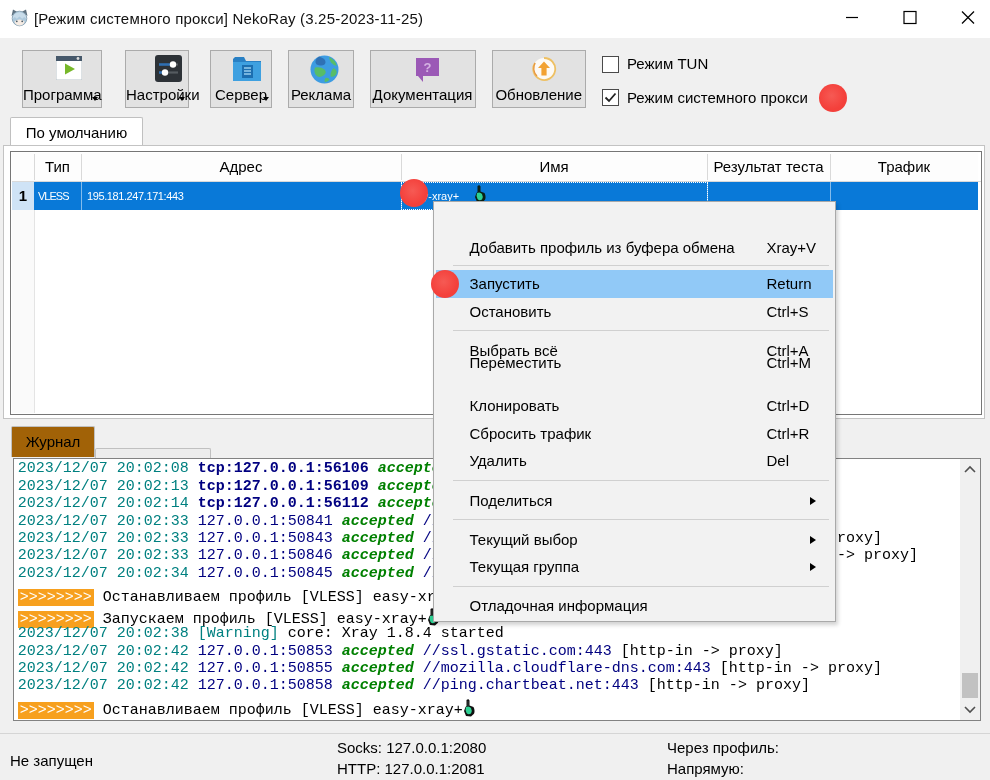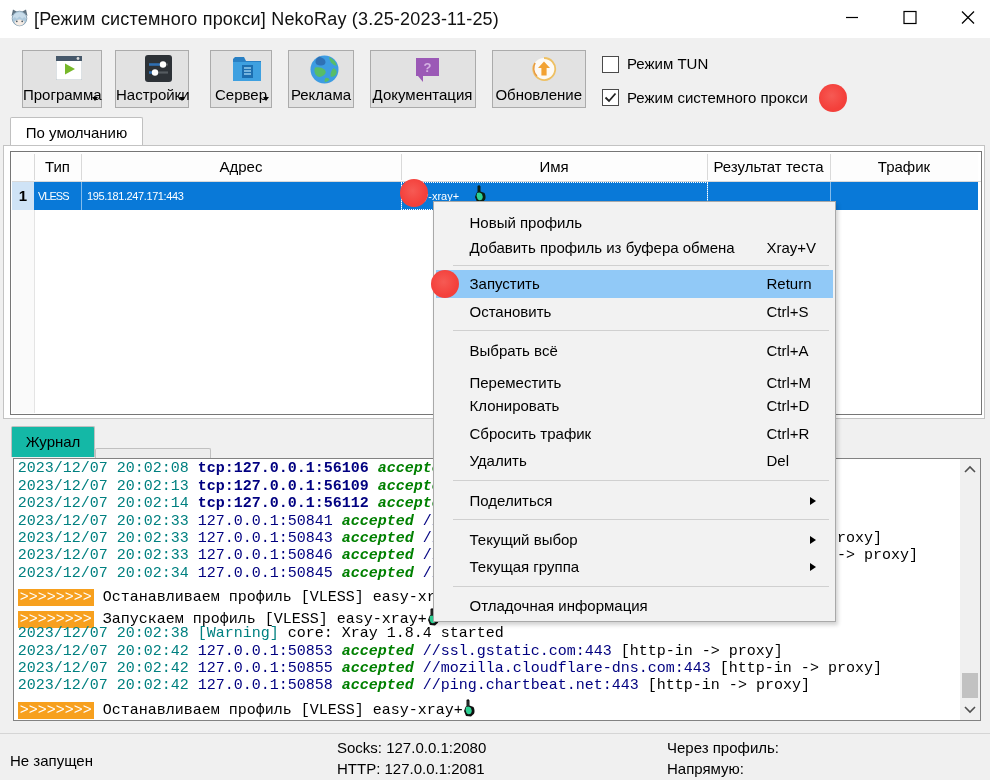--- a/index.html
+++ b/index.html
@@ -1,32 +1,32 @@
 <!DOCTYPE html>
 <html><head><meta charset="utf-8">
 <style>
 html,body{margin:0;padding:0}
 body{width:990px;height:780px;position:relative;overflow:hidden;
  font-family:"Liberation Sans",sans-serif;background:#f0f0f0;font-size:15px;color:#000}
 .abs{position:absolute}
 .titlebar{left:0;top:0;width:990px;height:38px;background:#ffffff}
-.title-text{left:34px;top:0;height:38px;line-height:38px;font-size:18px;color:#111;letter-spacing:0.2px}
+.title-text{left:34px;top:0;height:38px;line-height:38px;font-size:15px;color:#111;letter-spacing:0.2px}
 .btnbar{top:50px;height:58px;background:#e2e2e2;border:1px solid #ababab;box-sizing:border-box;text-align:center}
 .btnlab{position:absolute;left:0;right:0;bottom:4px;font-size:15px;text-align:center;white-space:nowrap}
 .darr{position:absolute;bottom:6px;width:0;height:0;border-left:3.5px solid transparent;border-right:3.5px solid transparent;border-top:4.5px solid #000}
 .cb{width:15px;height:15px;background:#fff;border:1px solid #4a4a4a}
 .reddot{width:28px;height:28px;border-radius:50%;background:radial-gradient(circle at 45% 42%,#f65a54 0%,#f4403b 60%,#ef3f3a 100%)}
 .tab1{left:10px;top:117px;width:133px;height:31px;background:#fff;border:1px solid #c0c0c0;border-bottom:none;border-radius:2px 2px 0 0;box-sizing:border-box;text-align:center;line-height:30px}
 .pane{left:3px;top:145px;width:982px;height:274px;background:#fff;border:1px solid #c3c3c3;box-sizing:border-box}
 .tablew{left:10px;top:151px;width:972px;height:264px;border:1px solid #767676;background:#fff;box-sizing:border-box}
 .hline{position:absolute;background:#d9d9d9}
 .hdr{position:absolute;top:1px;height:28px;line-height:28px;text-align:center;font-size:15px;background:#fdfdfd}
 .row{position:absolute;left:23px;top:30px;width:944px;height:28px;background:#0979d8;color:#fff;font-size:11px;line-height:28px}
 .numcell{position:absolute;left:1px;top:30px;width:22px;height:28px;background:#cfe3f6;font-weight:bold;text-align:center;line-height:28px}
-.tab2a{left:11px;top:426px;width:84px;height:31px;background:#14b8a6;border:1px solid #c0c0c0;border-bottom:none;border-radius:2px 2px 0 0;box-sizing:border-box;text-align:center;line-height:29px}
+.tab2a{left:11px;top:426px;width:84px;height:31px;background:#a16207;border:1px solid #c0c0c0;border-bottom:none;border-radius:2px 2px 0 0;box-sizing:border-box;text-align:center;line-height:29px}
 .tab2b{left:95px;top:448px;width:116px;height:26px;background:#ededed;border:1px solid #c0c0c0;border-bottom:none;border-radius:2px 2px 0 0;box-sizing:border-box;text-align:center;line-height:27px}
 .logf{left:13px;top:458px;width:968px;height:263px;background:#fff;border:1px solid #828282;box-sizing:border-box;overflow:hidden}
 .log{position:absolute;font-family:"Liberation Mono",monospace;font-size:15px;color:#000}
 .log div{height:17.45px;line-height:17.45px;white-space:pre}
 .ts{color:#008080}
 .nb{color:#000080;font-weight:bold}
 .na{color:#000080}
 .ac{color:#008000;font-style:italic;font-weight:bold}
 .wr{color:#008080;font-weight:normal}
 .orow{margin-top:4px}
@@ -64,21 +64,21 @@
 <div class="abs btnbar" style="left:22px;width:80px">
  <svg class="abs" style="left:33px;top:5px" width="26" height="24" viewBox="0 0 26 24">
   <rect x="0" y="0" width="26" height="24" fill="#fff" stroke="#b9c3c9" stroke-width="1"></rect>
   <rect x="0" y="0" width="26" height="5" fill="#46586a"></rect>
   <circle cx="22" cy="2.5" r="1.4" fill="#ddd"></circle>
   <path d="M9 7.5 L19 13 L9 18.5 Z" fill="#77b82a"></path>
  </svg>
  <div class="btnlab">Программа</div>
     <div class="darr" style="right:3px"></div>
 </div>
-<div class="abs btnbar" style="left:115px;width:74px">
+<div class="abs btnbar" style="left:125px;width:64px">
  <svg class="abs" style="left:29px;top:4px" width="27" height="27" viewBox="0 0 27 27">
   <rect x="0" y="0" width="27" height="27" rx="3" fill="#2d3237"></rect>
   <line x1="4" y1="9.5" x2="17" y2="9.5" stroke="#2f6fb2" stroke-width="2.6"></line>
   <line x1="17" y1="9.5" x2="23" y2="9.5" stroke="#555b60" stroke-width="2.2"></line>
   <circle cx="18" cy="9.5" r="3.2" fill="#fff"></circle>
   <line x1="4" y1="17.5" x2="10" y2="17.5" stroke="#2f6fb2" stroke-width="2.6"></line>
   <line x1="10" y1="17.5" x2="23" y2="17.5" stroke="#555b60" stroke-width="2.2"></line>
   <circle cx="10" cy="17.5" r="3.2" fill="#fff"></circle>
  </svg>
  <div class="btnlab">Настройки</div>
@@ -200,42 +200,39 @@
 </div>
 
 <div class="abs sbar"></div>
 <svg class="abs" style="left:960px;top:459px" width="20" height="261" viewBox="0 0 20 261">
  <path d="M5 13 L10 8 L15 13" fill="none" stroke="#505050" stroke-width="1.6"></path>
  <rect x="2" y="214" width="16" height="25" fill="#c2c2c2"></rect>
  <path d="M5 248 L10 253 L15 248" fill="none" stroke="#505050" stroke-width="1.6"></path>
 </svg>
 
 <div class="abs menu">
- <div class="mi" style="top:7.5px">
-      <span class="t">Новый профиль</span>
-    </div>
  <div class="mi" style="top:32.5px">
       <span class="t">Добавить профиль из буфера обмена</span>
       <span class="s">Xray+V</span>
     </div>
  <div class="msep" style="top:63.5px"></div>
  <div class="mi" style="top:68.5px;background:#91c9f7">
       <span class="t">Запустить</span>
       <span class="s">Return</span>
     </div>
  <div class="mi" style="top:96.5px">
       <span class="t">Остановить</span>
       <span class="s">Ctrl+S</span>
     </div>
  <div class="msep" style="top:128.5px"></div>
  <div class="mi" style="top:135.5px">
       <span class="t">Выбрать всё</span>
       <span class="s">Ctrl+A</span>
     </div>
- <div class="mi" style="top:167px">
+ <div class="mi" style="top:147px">
       <span class="t">Переместить</span>
       <span class="s">Ctrl+M</span>
     </div>
  <div class="mi" style="top:190.5px">
       <span class="t">Клонировать</span>
       <span class="s">Ctrl+D</span>
     </div>
  <div class="mi" style="top:218.5px">
       <span class="t">Сбросить трафик</span>
       <span class="s">Ctrl+R</span>

